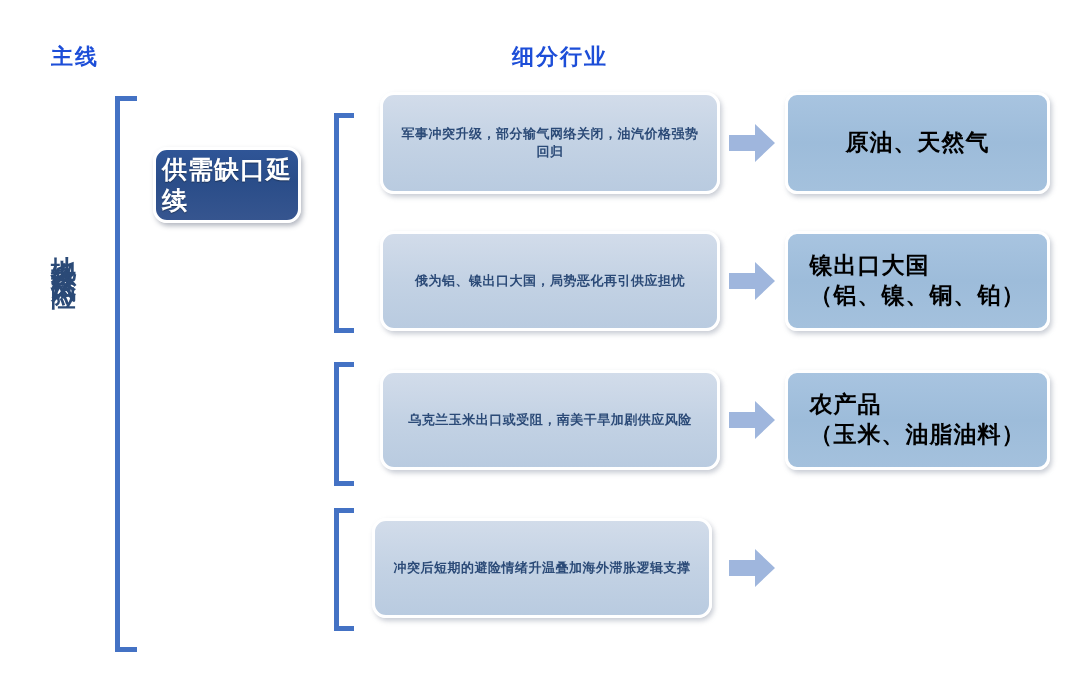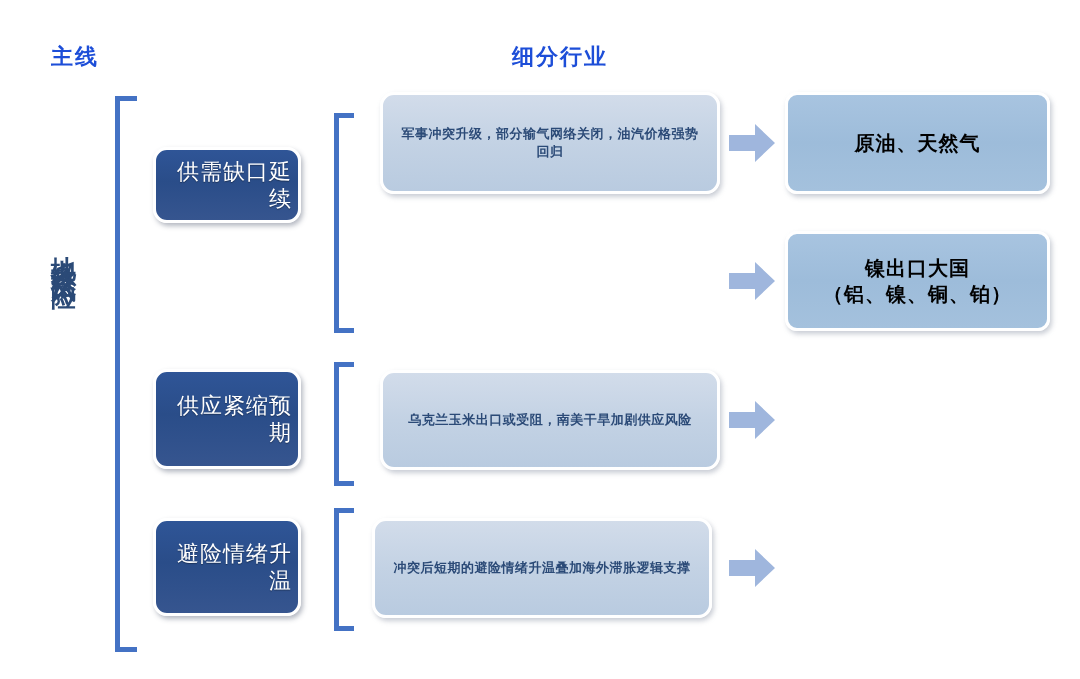--- a/index.html
+++ b/index.html
@@ -57,28 +57,28 @@
 
   
   .dir-box {
     position: absolute;
     box-sizing: border-box;
     border-radius: 14px;
     border: 3px solid #ffffff;
     background: linear-gradient(180deg, #2f5597 0%, #2a4d89 45%, #36558f 100%);
     box-shadow: 2px 3px 5px rgba(90,100,120,0.45);
     color: #ffffff;
-    font-size: 22px;
-    font-weight: 400;
+    font-size: 25px;
+    font-weight: 700;
     letter-spacing: 1px;
     line-height: 1.25;
     display: flex;
     align-items: center;
     justify-content: center;
-    text-align: right;
+    text-align: left;
     padding: 4px 6px;
     text-shadow: 0 1px 1px rgba(0,0,0,0.35);
   }
 
   
   .logic-box {
     position: absolute;
     box-sizing: border-box;
     border-radius: 14px;
     border: 3px solid #ffffff;
@@ -98,28 +98,28 @@
 
   
   .ind-box {
     position: absolute;
     box-sizing: border-box;
     border-radius: 12px;
     border: 3px solid #ffffff;
     background: linear-gradient(180deg, #a8c4e0 0%, #9dbcda 50%, #a4c1dd 100%);
     box-shadow: 2px 3px 5px rgba(120,130,150,0.40);
     color: #000000;
-    font-size: 20px;
+    font-size: 23px;
     font-weight: 700;
     line-height: 1.3;
     letter-spacing: 1px;
     display: flex;
     align-items: center;
     justify-content: center;
-    text-align: center;
+    text-align: left;
     padding: 4px 10px;
   }
 
   
   .arrow {
     position: absolute;
     width: 46px;
     height: 42px;
   }
   .arrow svg { display: block; width: 100%; height: 100%; }
@@ -130,49 +130,50 @@
 <div id="canvas">
 
   <div class="col-header" style="left:20px; top:42px; width:110px;">主线</div>
   <div class="col-header" style="left:415px; top:42px; width:290px;">细分行业</div>
 
   <div class="vertical-label" style="left:30px; top:235px; width:46px;">地缘政治风险</div>
 
   <div class="bracket" style="left:115px; top:96px; width:22px; height:556px;"></div>
 
   <div class="dir-box" style="left:153px; top:147px; width:148px; height:76px;">供需缺口延续</div>
-  <div class="dir-box" style="left:153px; top:369px; width:148px; height:100px;">供应紧缩预期</div>
-  <div class="dir-box" style="left:153px; top:518px; width:148px; height:98px;">避险情绪升温</div>
 
   <div class="bracket" style="left:334px; top:113px; width:20px; height:220px;"></div>
   <div class="bracket" style="left:334px; top:362px; width:20px; height:124px;"></div>
   <div class="bracket" style="left:334px; top:508px; width:20px; height:123px;"></div>
 
   <div class="logic-box" style="left:380px; top:92px; width:340px; height:102px;">军事冲突升级，部分输气网络关闭，油汽价格强势回归</div>
   <div class="arrow" style="left:729px; top:122px;">
     <svg viewBox="0 0 46 42" preserveAspectRatio="none">
       <path d="M0 13 L26 13 L26 2 L46 21 L26 40 L26 29 L0 29 Z" fill="#9fb6dd"></path>
     </svg>
   </div>
   <div class="ind-box" style="left:785px; top:92px; width:265px; height:102px;">原油、天然气</div>
 
+  <div class="logic-box" style="left:380px; top:231px; width:340px; height:100px;">俄为铝、镍出口大国，局势恶化再引供应担忧</div>
   <div class="arrow" style="left:729px; top:260px;">
     <svg viewBox="0 0 46 42" preserveAspectRatio="none">
       <path d="M0 13 L26 13 L26 2 L46 21 L26 40 L26 29 L0 29 Z" fill="#9fb6dd"></path>
     </svg>
   </div>
   <div class="ind-box" style="left: 785px; top: 231px; width: 265px; height: 100px; white-space: pre-line;">镍出口大国
 （铝、镍、铜、铂）</div>
 
   <div class="logic-box" style="left:380px; top:370px; width:340px; height:100px;">乌克兰玉米出口或受阻，南美干旱加剧供应风险</div>
   <div class="arrow" style="left:729px; top:399px;">
     <svg viewBox="0 0 46 42" preserveAspectRatio="none">
       <path d="M0 13 L26 13 L26 2 L46 21 L26 40 L26 29 L0 29 Z" fill="#9fb6dd"></path>
     </svg>
   </div>
+  <div class="ind-box" style="left: 785px; top: 370px; width: 265px; height: 100px; white-space: pre-line;">农产品
+（玉米、油脂油料）</div>
 
   <div class="logic-box" style="left:372px; top:518px; width:340px; height:100px;">冲突后短期的避险情绪升温叠加海外滞胀逻辑支撑</div>
   <div class="arrow" style="left:729px; top:547px;">
     <svg viewBox="0 0 46 42" preserveAspectRatio="none">
       <path d="M0 13 L26 13 L26 2 L46 21 L26 40 L26 29 L0 29 Z" fill="#9fb6dd"></path>
     </svg>
   </div>
 
 </div>
 

